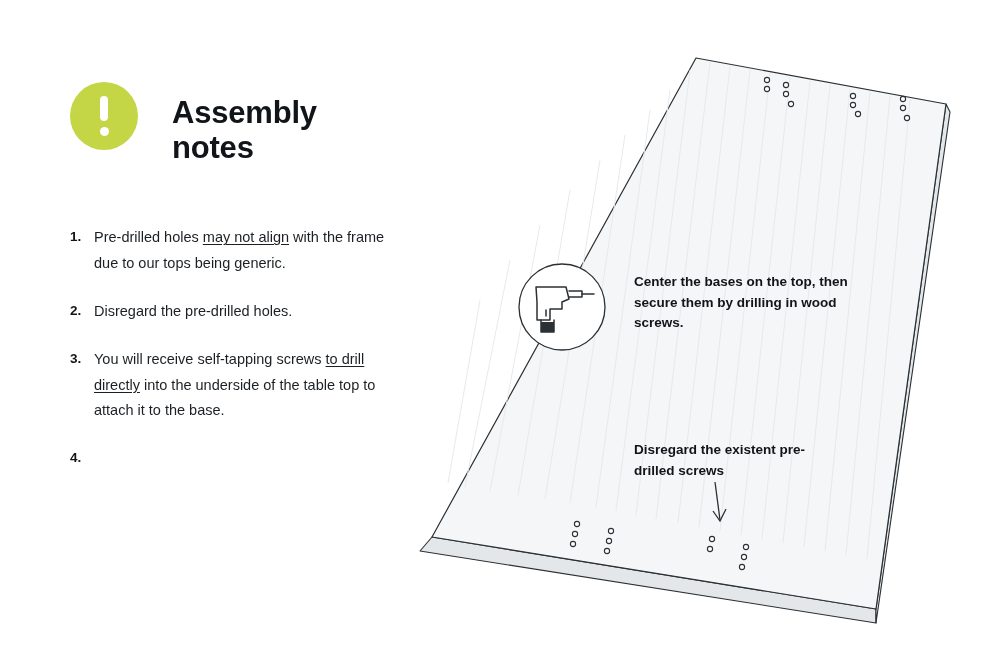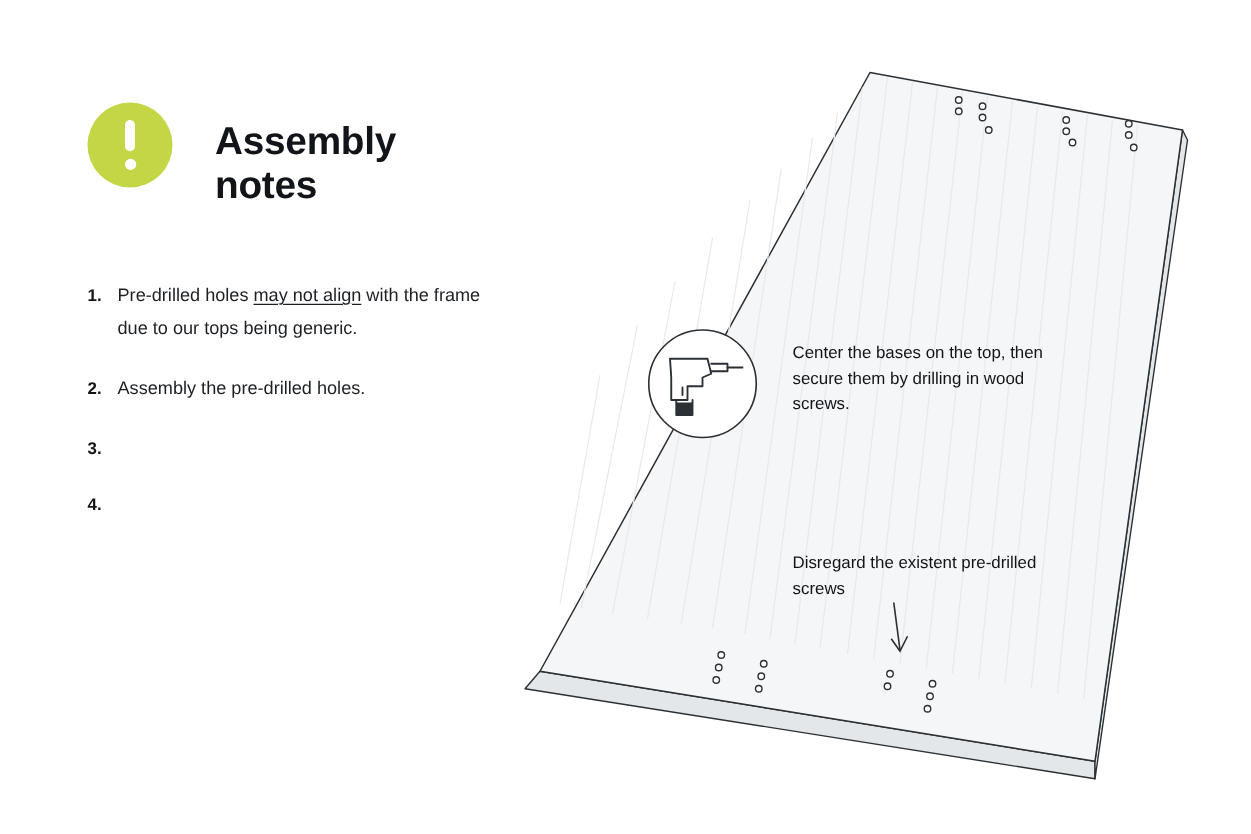--- a/index.html
+++ b/index.html
@@ -112,21 +112,21 @@
     width: 591px;
     height: 667px;
   }
   .illustration svg {
     display: block;
   }
 
   .callout {
     position: absolute;
     font-size: 13.5px;
-    font-weight: normal;
+    font-weight: bold;
     line-height: 1.52;
     color: #111418;
   }
   .callout-center {
     left: 224px;
     top: 272px;
     width: 225px;
   }
   .callout-disregard {
     left: 224px;
@@ -151,25 +151,26 @@
 
   <ol class="notes-list">
 
     <li class="note-item">
       <span class="note-num">1.</span>
       <span class="note-text"><span>Pre-drilled holes </span><u>may not align</u><span> with the frame due to our tops being generic.</span></span>
     </li>
 
     <li class="note-item">
       <span class="note-num">2.</span>
-      <span class="note-text"><span>Assembly the pre-drilled holes.</span></span>
+      <span class="note-text"><span>Disregard the pre-drilled holes.</span></span>
     </li>
 
     <li class="note-item">
       <span class="note-num">3.</span>
+      <span class="note-text"><span>You will receive self-tapping screws </span><u>to drill directly</u><span> into the underside of the table top to attach it to the base.</span></span>
     </li>
 
     <li class="note-item">
       <span class="note-num">4.</span>
     </li>
 
   </ol>
 </div>
 
 <div class="illustration">

